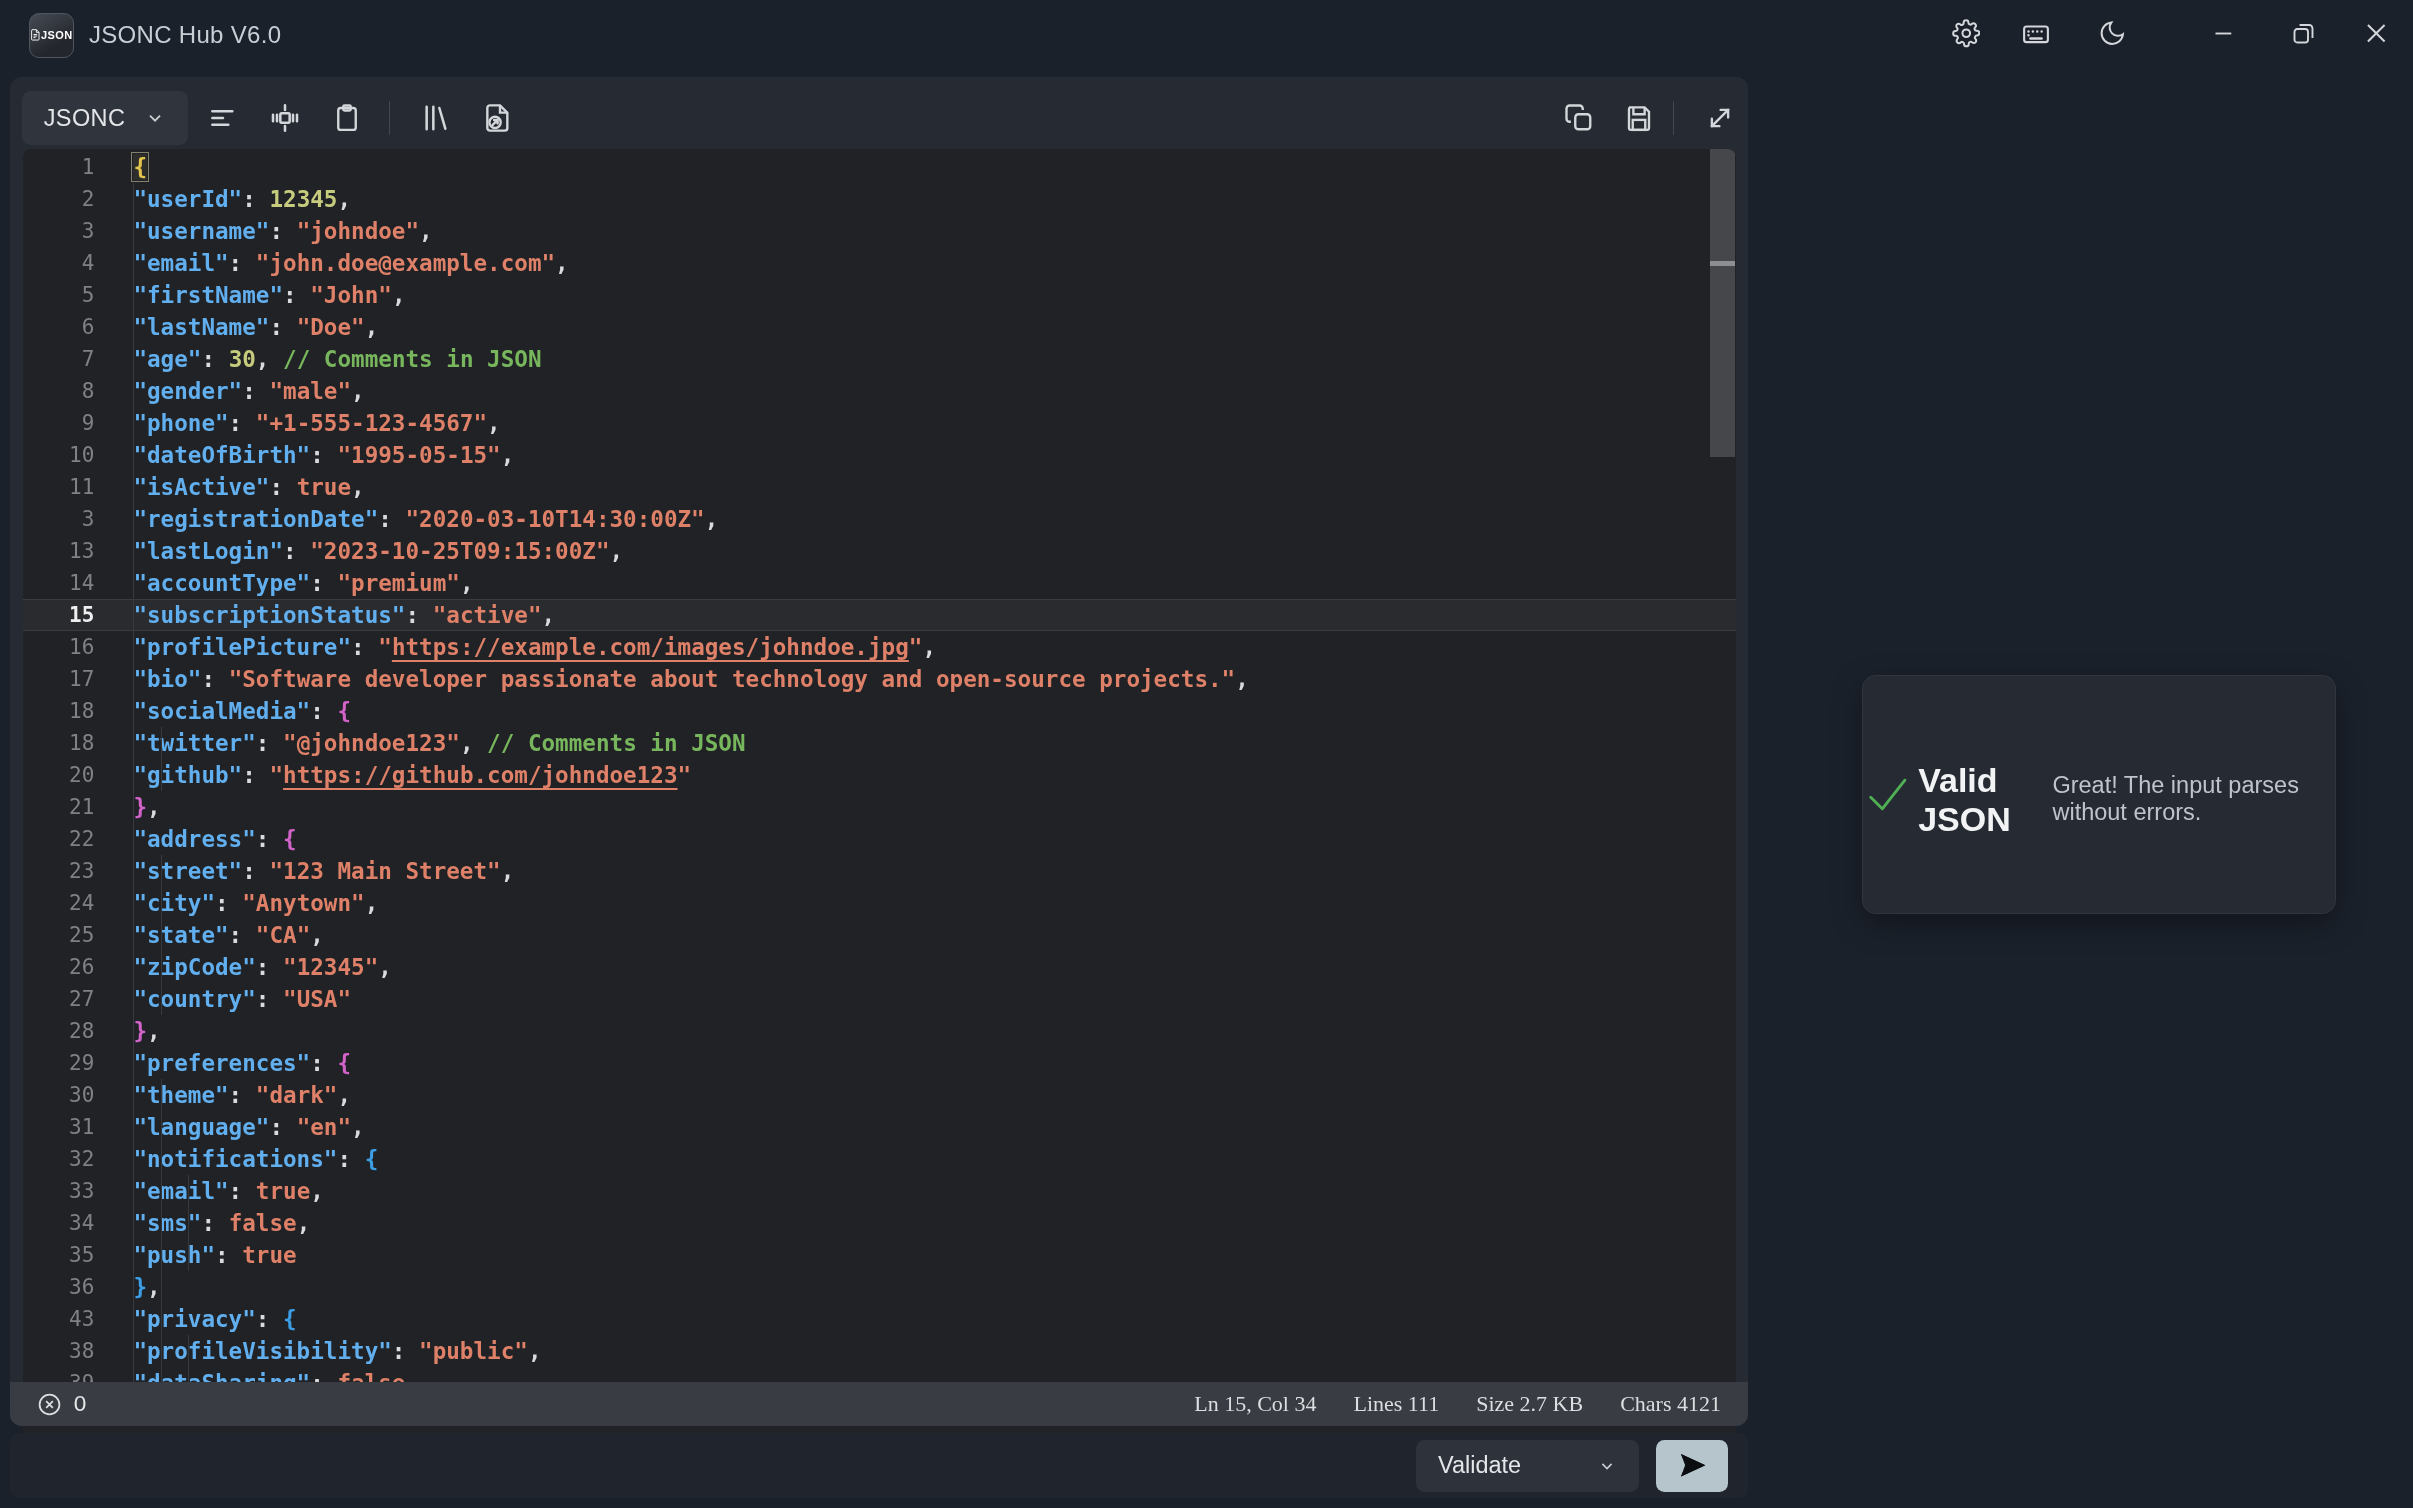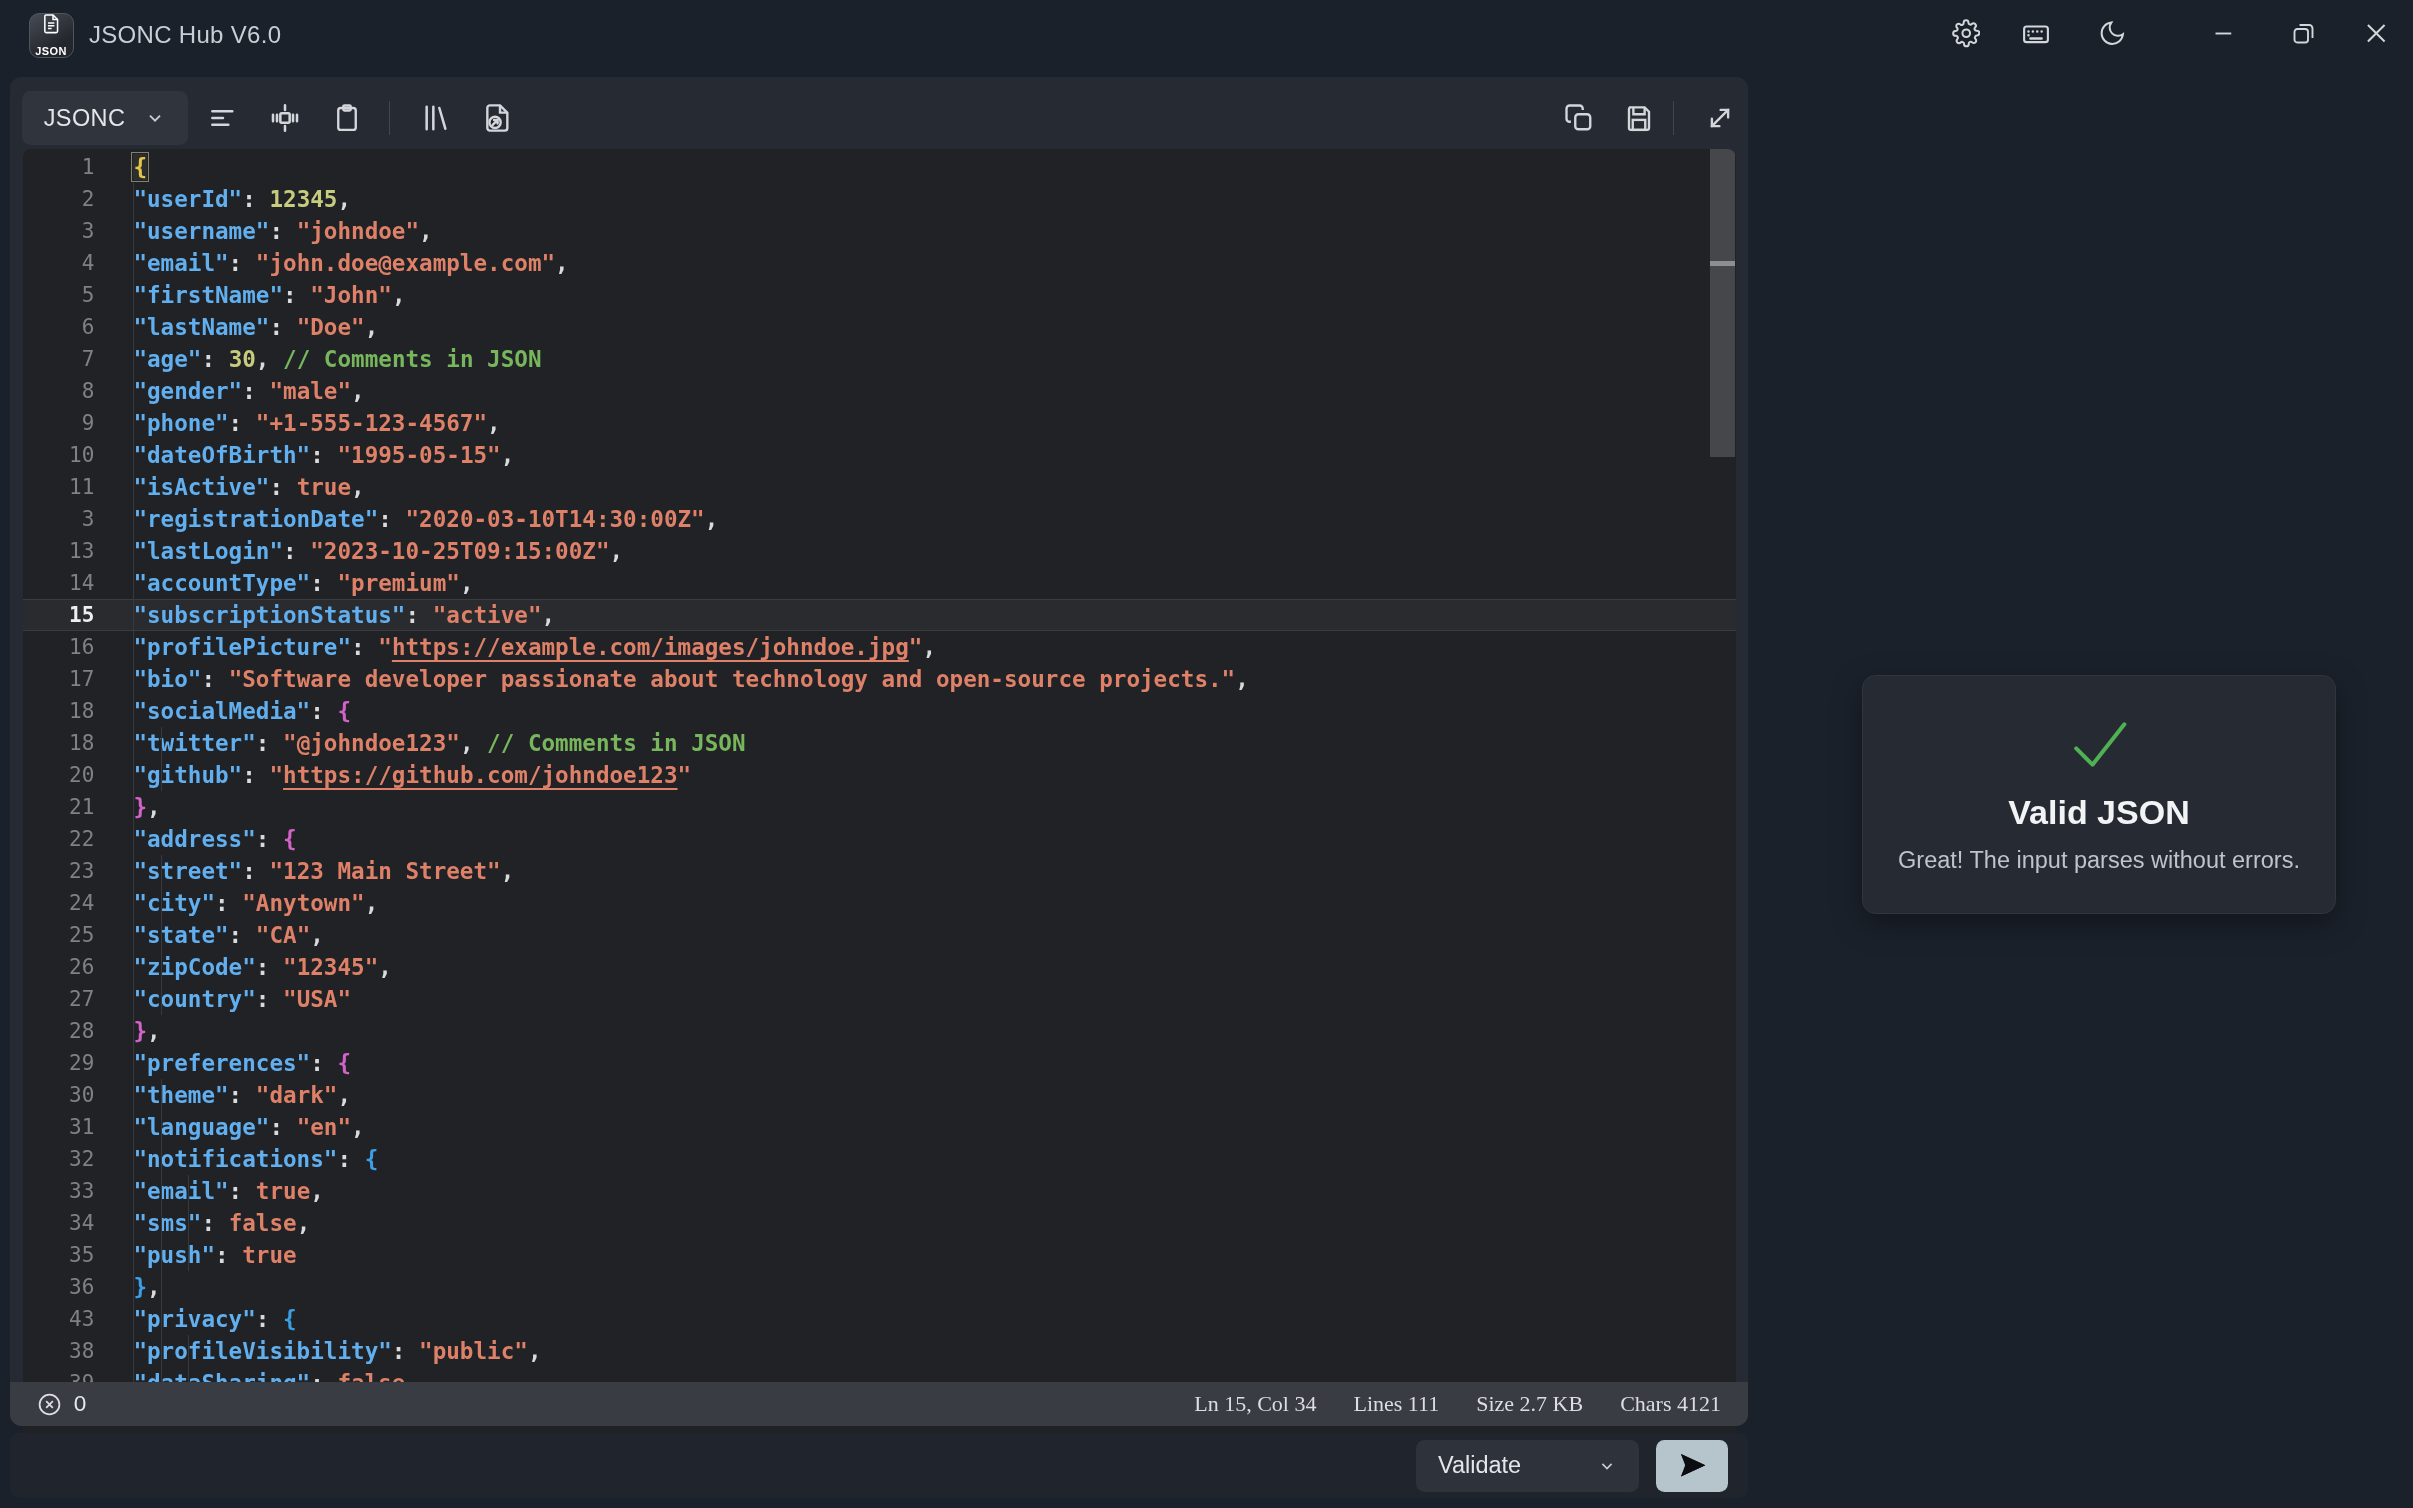--- a/index.html
+++ b/index.html
@@ -11,21 +11,21 @@
   }
   *{margin:0;padding:0;box-sizing:border-box;}
   html,body{width:2413px;height:1508px;overflow:hidden;}
   body{background:var(--page-bg);font-family:"Liberation Sans",sans-serif;-webkit-user-select:none;user-select:none;}
   .screen{position:relative;width:2413px;height:1508px;background:var(--page-bg);overflow:hidden;}
 
   
   .titlebar{position:absolute;left:0;top:0;width:2413px;height:70px;display:flex;align-items:center;}
   .app-tile{position:absolute;left:28.5px;top:12.6px;width:45px;height:45px;border-radius:10px;
     background:linear-gradient(150deg,#474c55 0%,#23262c 70%);border:0.8px solid #50555e;
-    display:flex;flex-direction:column;align-items:center;justify-content:space-between;gap:0.8px;}
+    display:flex;align-items:center;justify-content:center;gap:0.8px;}
   .app-tile svg{display:block;}
   .app-tile .tile-label{font-size:11px;font-weight:bold;color:#fff;letter-spacing:0.4px;line-height:1;}
   .win-title{position:absolute;left:89px;top:0;height:70px;display:flex;align-items:center;
     font-size:24px;color:#c9ced5;letter-spacing:0.3px;}
   .tb-btn{position:absolute;top:0;width:60px;height:67px;display:flex;align-items:center;justify-content:center;cursor:pointer;}
   .tb-btn svg{stroke:var(--icon);}
 
   
   .panel{position:absolute;left:10px;top:77px;width:1738px;height:1349px;background:var(--panel-bg);border-radius:11.7px;}
   .toolbar{position:absolute;left:0;top:4px;width:100%;height:74px;display:flex;align-items:center;}
@@ -70,21 +70,21 @@
     display:flex;align-items:center;justify-content:flex-end;gap:17px;padding-right:20px;}
   .validate-select{width:223px;height:52px;background:#2d323b;border-radius:8.4px;display:flex;align-items:center;
     justify-content:space-between;padding:0 22px;cursor:pointer;}
   .validate-select .validate-label{font-size:23.5px;color:var(--text);}
   .send-btn{width:72px;height:52px;background:var(--send-button);border:none;border-radius:8.4px;
     display:flex;align-items:center;justify-content:center;cursor:pointer;}
 
   
   .result-card{position:absolute;left:1862px;top:675px;width:474px;height:239px;background:var(--card-bg);
     border:0.8px solid #31353d;border-radius:13.4px;box-shadow:0 10px 30px rgba(0,0,0,.35);
-    display:flex;flex-direction:column;align-items:center;justify-content:center;gap:6.7px;}
+    display:flex;flex-direction:row;align-items:center;justify-content:center;gap:6.7px;}
   .result-title{font-size:34px;font-weight:bold;color:#f2f3f5;margin-top:11.7px;}
   .result-msg{font-size:23.5px;color:var(--subtext);margin-top:8.4px;}
 </style>
 </head>
 <body>
 
 <div class="screen">
 
   <div class="titlebar">
     <div class="app-tile">

